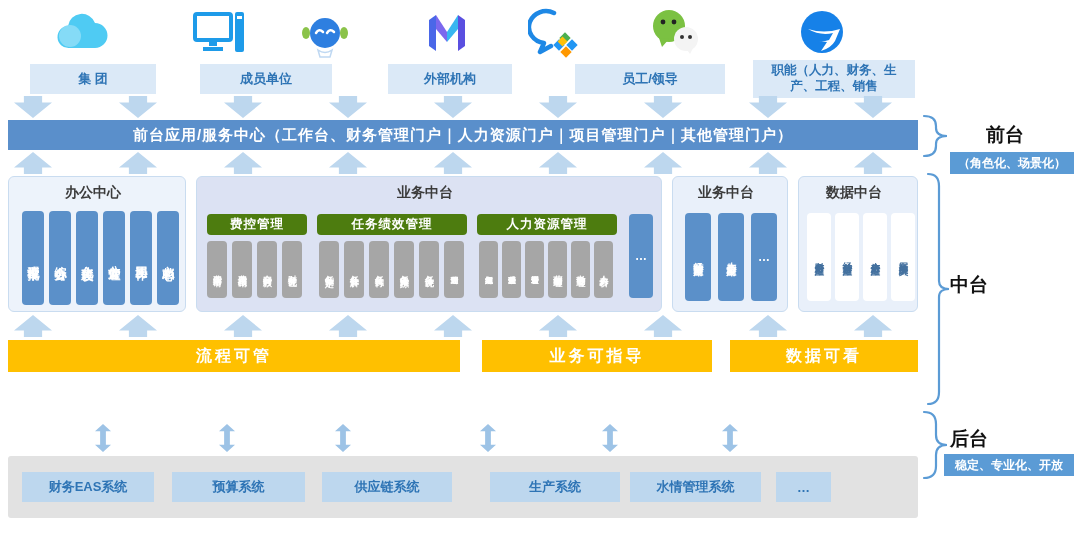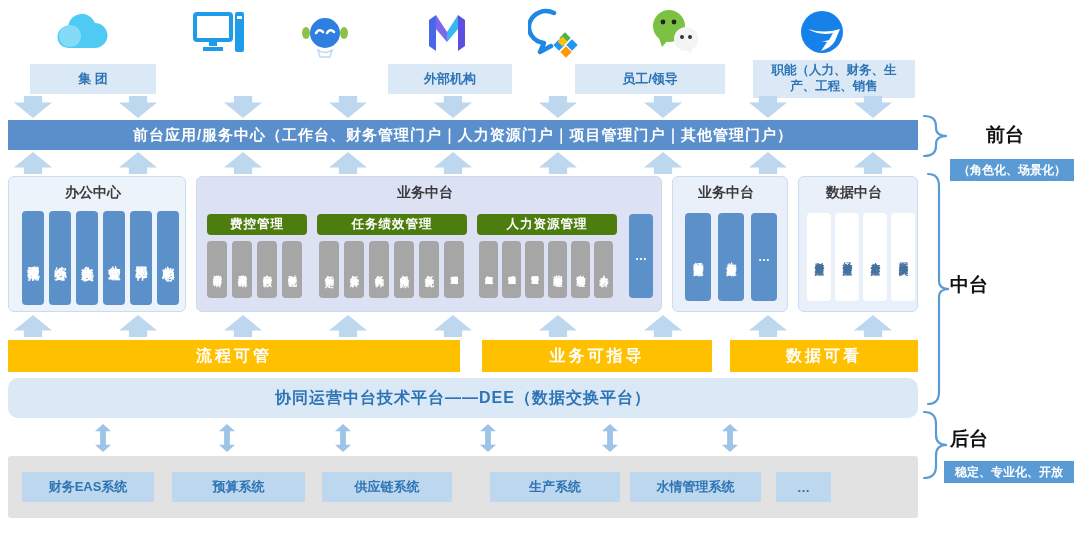--- a/index.html
+++ b/index.html
@@ -34,21 +34,21 @@
             clip-path:polygon(50% 0,100% 26%,68% 26%,68% 74%,100% 74%,50% 100%,0 74%,32% 74%,32% 26%,0 26%);}
   .orange{background:#FFC000;color:#fff;font-weight:bold;font-size:16px;letter-spacing:3px;
           display:flex;align-items:center;justify-content:center;}
   .dee{background:#DBE8F6;border-radius:10px;color:#2E74B5;font-weight:bold;font-size:16px;letter-spacing:1px;
        display:flex;align-items:center;justify-content:center;}
   .graybox{background:#E2E2E2;border-radius:3px;}
   .sysbox{position:absolute;background:#BDD7EE;color:#2E74B5;font-weight:bold;font-size:13px;top:16px;height:30px;
           display:flex;align-items:center;justify-content:center;}
   .side-title{font-weight:bold;font-size:19px;color:#111;}
   .badge{background:#5B9BD5;color:#fff;font-weight:bold;font-size:12px;line-height:1.35;
-         display:flex;align-items:center;justify-content:center;text-align:center;margin-top:7px;}
+         display:flex;align-items:center;justify-content:center;text-align:center;}
 </style>
 </head>
 <body>
 
 <div class="stage">
 
   <svg class="abs" style="left:54px;top:6px" width="54" height="52" viewBox="0 0 54 52">
     <path d="M15 42a11 11 0 0 1-1-22 14 14 0 0 1 27-3 10 10 0 0 1 0 25z" fill="#4FCBF3"></path>
     <circle cx="16" cy="30" r="11" fill="#85DBF7"></circle>
   </svg>
@@ -92,20 +92,23 @@
     <circle cx="42" cy="31" r="2" fill="#333"></circle>
   </svg>
   <svg class="abs" style="left:796px;top:6px" width="52" height="52" viewBox="0 0 52 52">
     <circle cx="26" cy="26" r="21" fill="#1681E8"></circle>
     <path d="M12 23q12 7 25 4l-4 7q-6 2-10 1l8 1-6 9q10-3 14-10l5-12q-16 5-32 0z" fill="#fff"></path>
   </svg>
 
   <div class="abs srcbox" style="left:30px;top:64px;width:126px;height:30px">
     <span>集 团</span>
     </div>
+  <div class="abs srcbox" style="left:200px;top:64px;width:132px;height:30px">
+    <span>成员单位</span>
+    </div>
   <div class="abs srcbox" style="left:388px;top:64px;width:124px;height:30px">
     <span>外部机构</span>
     </div>
   <div class="abs srcbox" style="left:575px;top:64px;width:150px;height:30px">
     <span>员工/领导</span>
     </div>
   <div class="abs srcbox" style="left:753px;top:60px;width:162px;height:38px;font-size:12.5px;padding:0 13px">
     <span>职能（人力、财务、生产、工程、销售</span>
     </div>
 
@@ -199,23 +202,20 @@
   <div class="abs orange" style="left:8px;top:340px;width:452px;height:32px">
     <span>流程可管</span>
     </div>
   <div class="abs orange" style="left:482px;top:340px;width:230px;height:32px">
     <span>业务可指导</span>
     </div>
   <div class="abs orange" style="left:730px;top:340px;width:188px;height:32px">
     <span>数据可看</span>
     </div>
 
-  <div class="abs dee" style="left:8px;top:378px;width:910px;height:40px">
-    <span>协同运营中台技术平台——DEE（数据交换平台）</span>
-    </div>
 
   <div class="abs arrow-ud" style="left:95px;top:424px"></div>
   <div class="abs arrow-ud" style="left:219px;top:424px"></div>
   <div class="abs arrow-ud" style="left:335px;top:424px"></div>
   <div class="abs arrow-ud" style="left:480px;top:424px"></div>
   <div class="abs arrow-ud" style="left:602px;top:424px"></div>
   <div class="abs arrow-ud" style="left:722px;top:424px"></div>
 
   <div class="abs graybox" style="left:8px;top:456px;width:910px;height:62px">
     <div class="sysbox" style="left:14px;width:132px">

